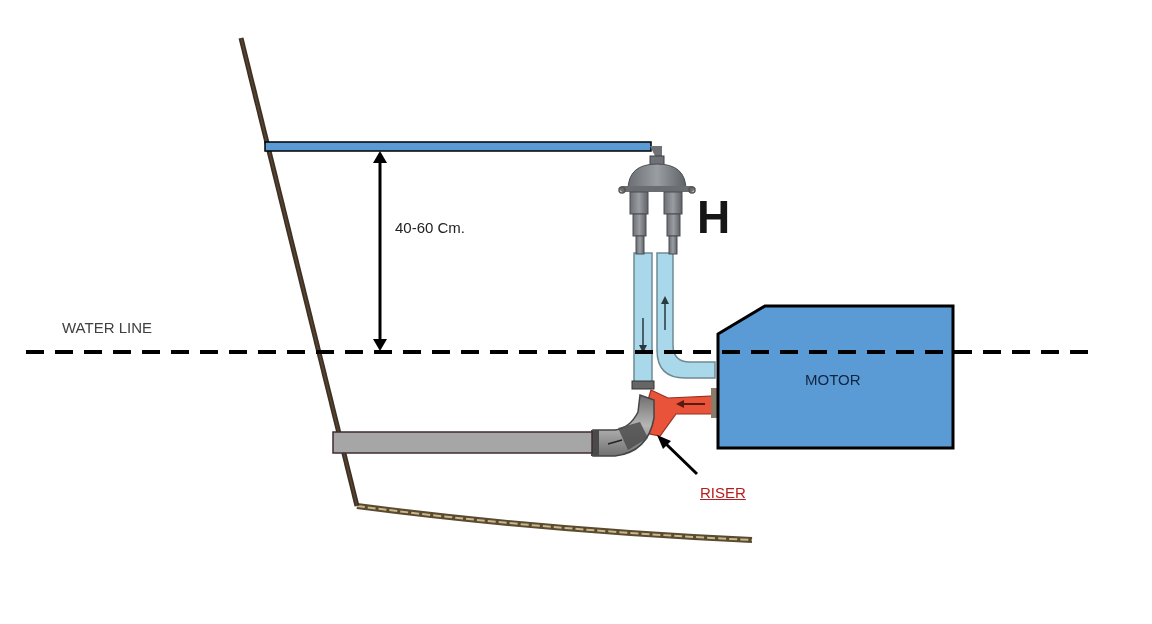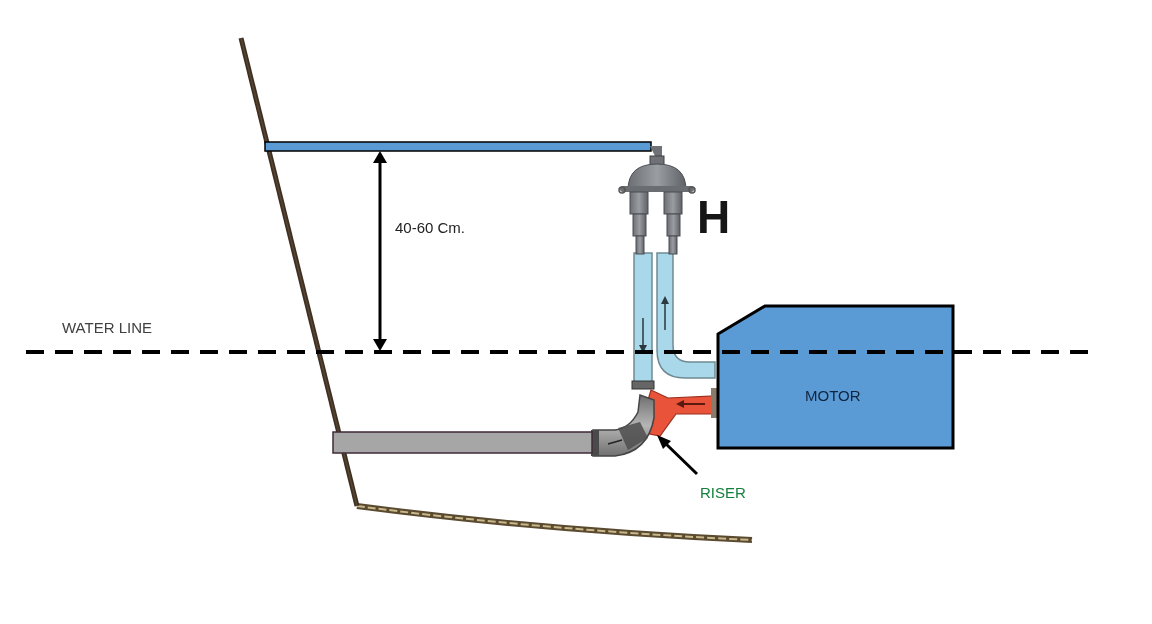--- a/index.html
+++ b/index.html
@@ -2,22 +2,22 @@
 <html><head>
 <meta charset="utf-8">
 <style>
   html, body { margin: 0; padding: 0; background: #ffffff; }
   body { width: 1152px; height: 624px; position: relative; overflow: hidden;
          font-family: "Liberation Sans", sans-serif; }
   #stage { position: absolute; left: 0; top: 0; width: 1152px; height: 624px; }
   .lbl { position: absolute; color: #1a1a1a; font-family: "Liberation Sans", sans-serif; white-space: nowrap; }
   .lbl-water { left: 26px; top: 319px; font-size: 15px; color: #404040; margin-left: 36px; }
   .lbl-dist { left: 395px; top: 219px; font-size: 15px; color: #222; }
-  .lbl-motor { left: 805px; top: 371px; font-size: 15px; color: #0f2540; margin-top: 16px; }
-  .lbl-riser { left: 700px; top: 484px; font-size: 15px; color: #15803d; }
+  .lbl-motor { left: 805px; top: 371px; font-size: 15px; color: #0f2540; }
+  .lbl-riser { left: 700px; top: 484px; font-size: 15px; color: #b91c1c; text-decoration: underline; }
   .lbl-h { left: 697px; top: 190px; font-size: 46px; font-weight: bold; color: #161616; }
 </style>
 </head>
 <body>
 
 <div id="stage">
 <svg width="1152" height="624" viewBox="0 0 1152 624" xmlns="http://www.w3.org/2000/svg">
   <defs>
     <marker id="arrowEnd" markerWidth="10" markerHeight="10" refX="5" refY="5" orient="auto">
       <path d="M0,0 L10,5 L0,10 z" fill="#000"></path>

